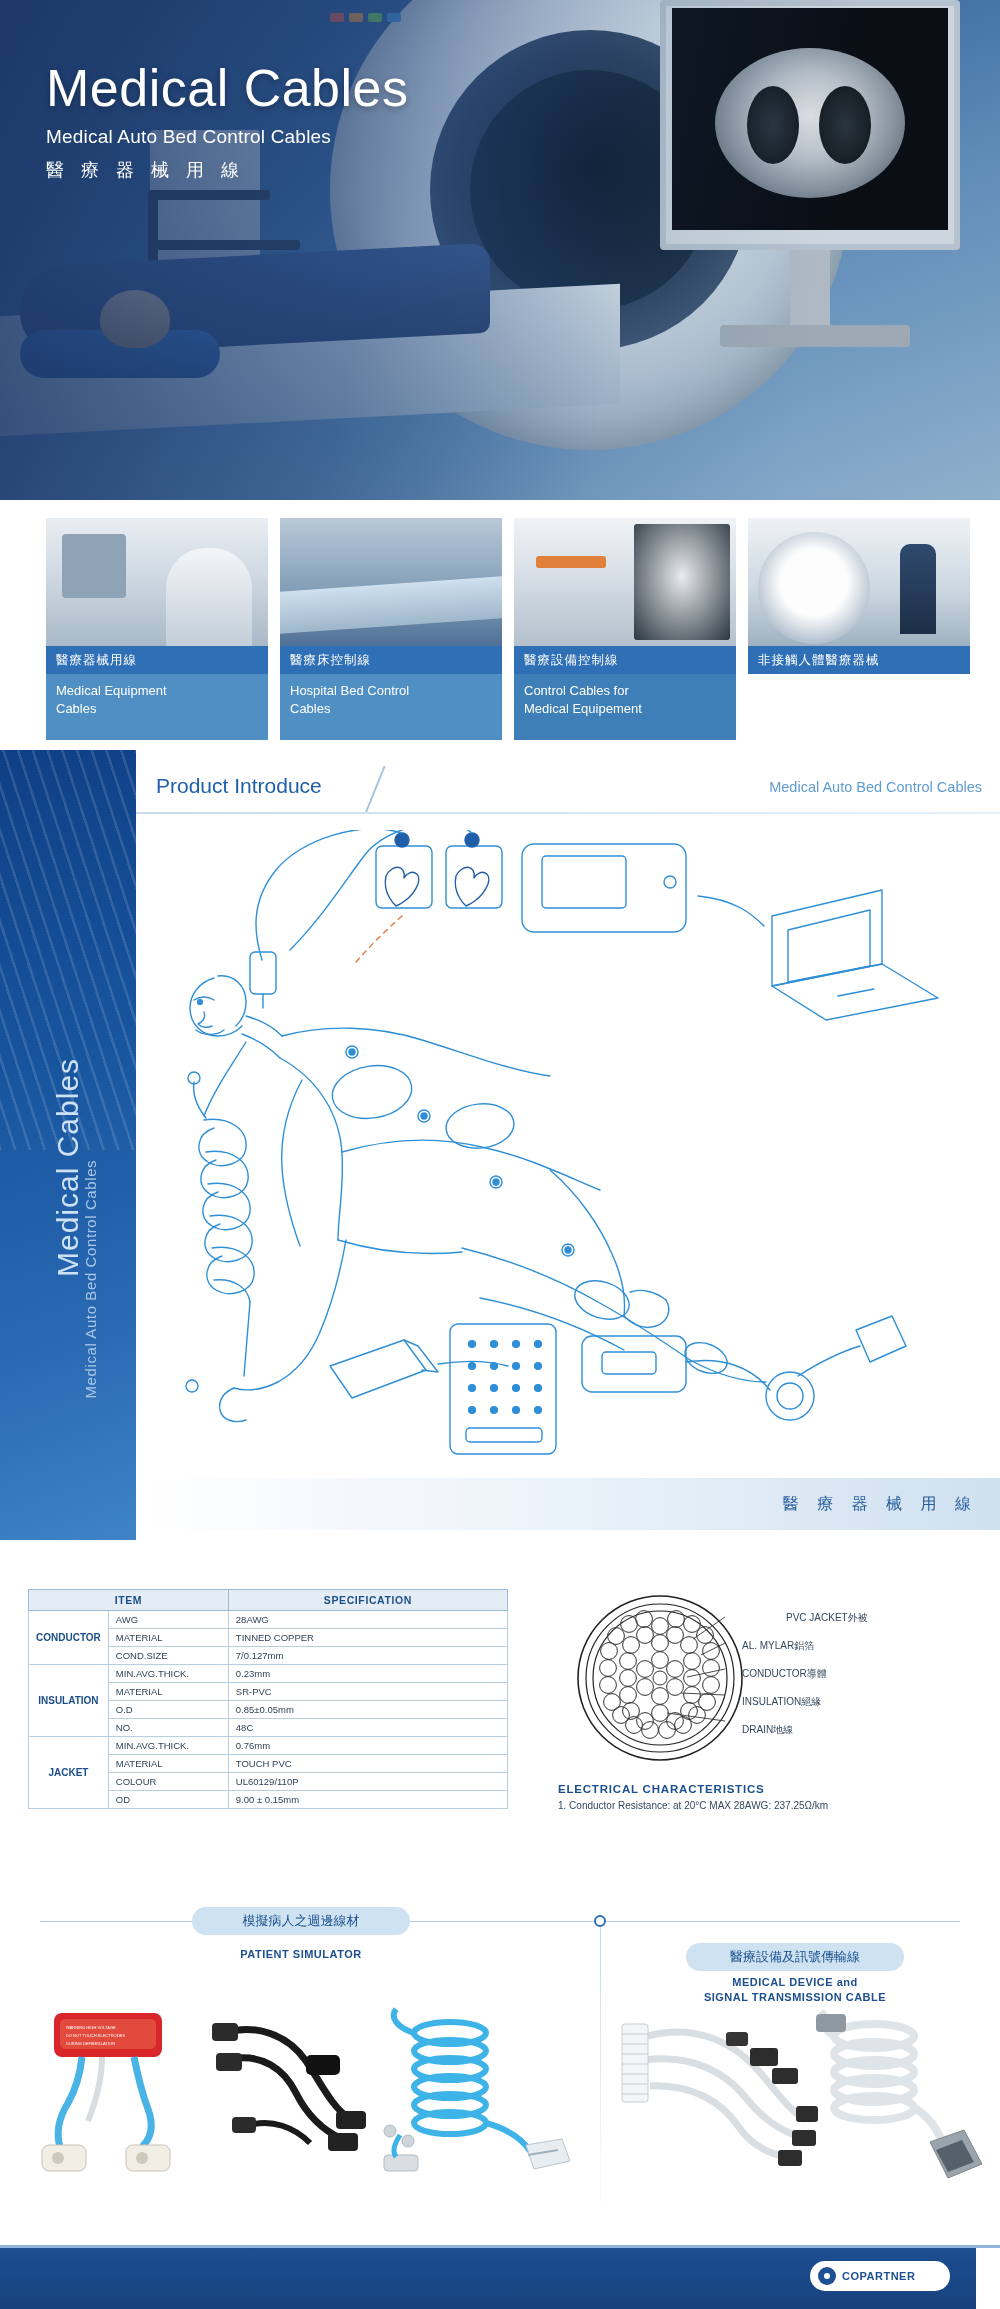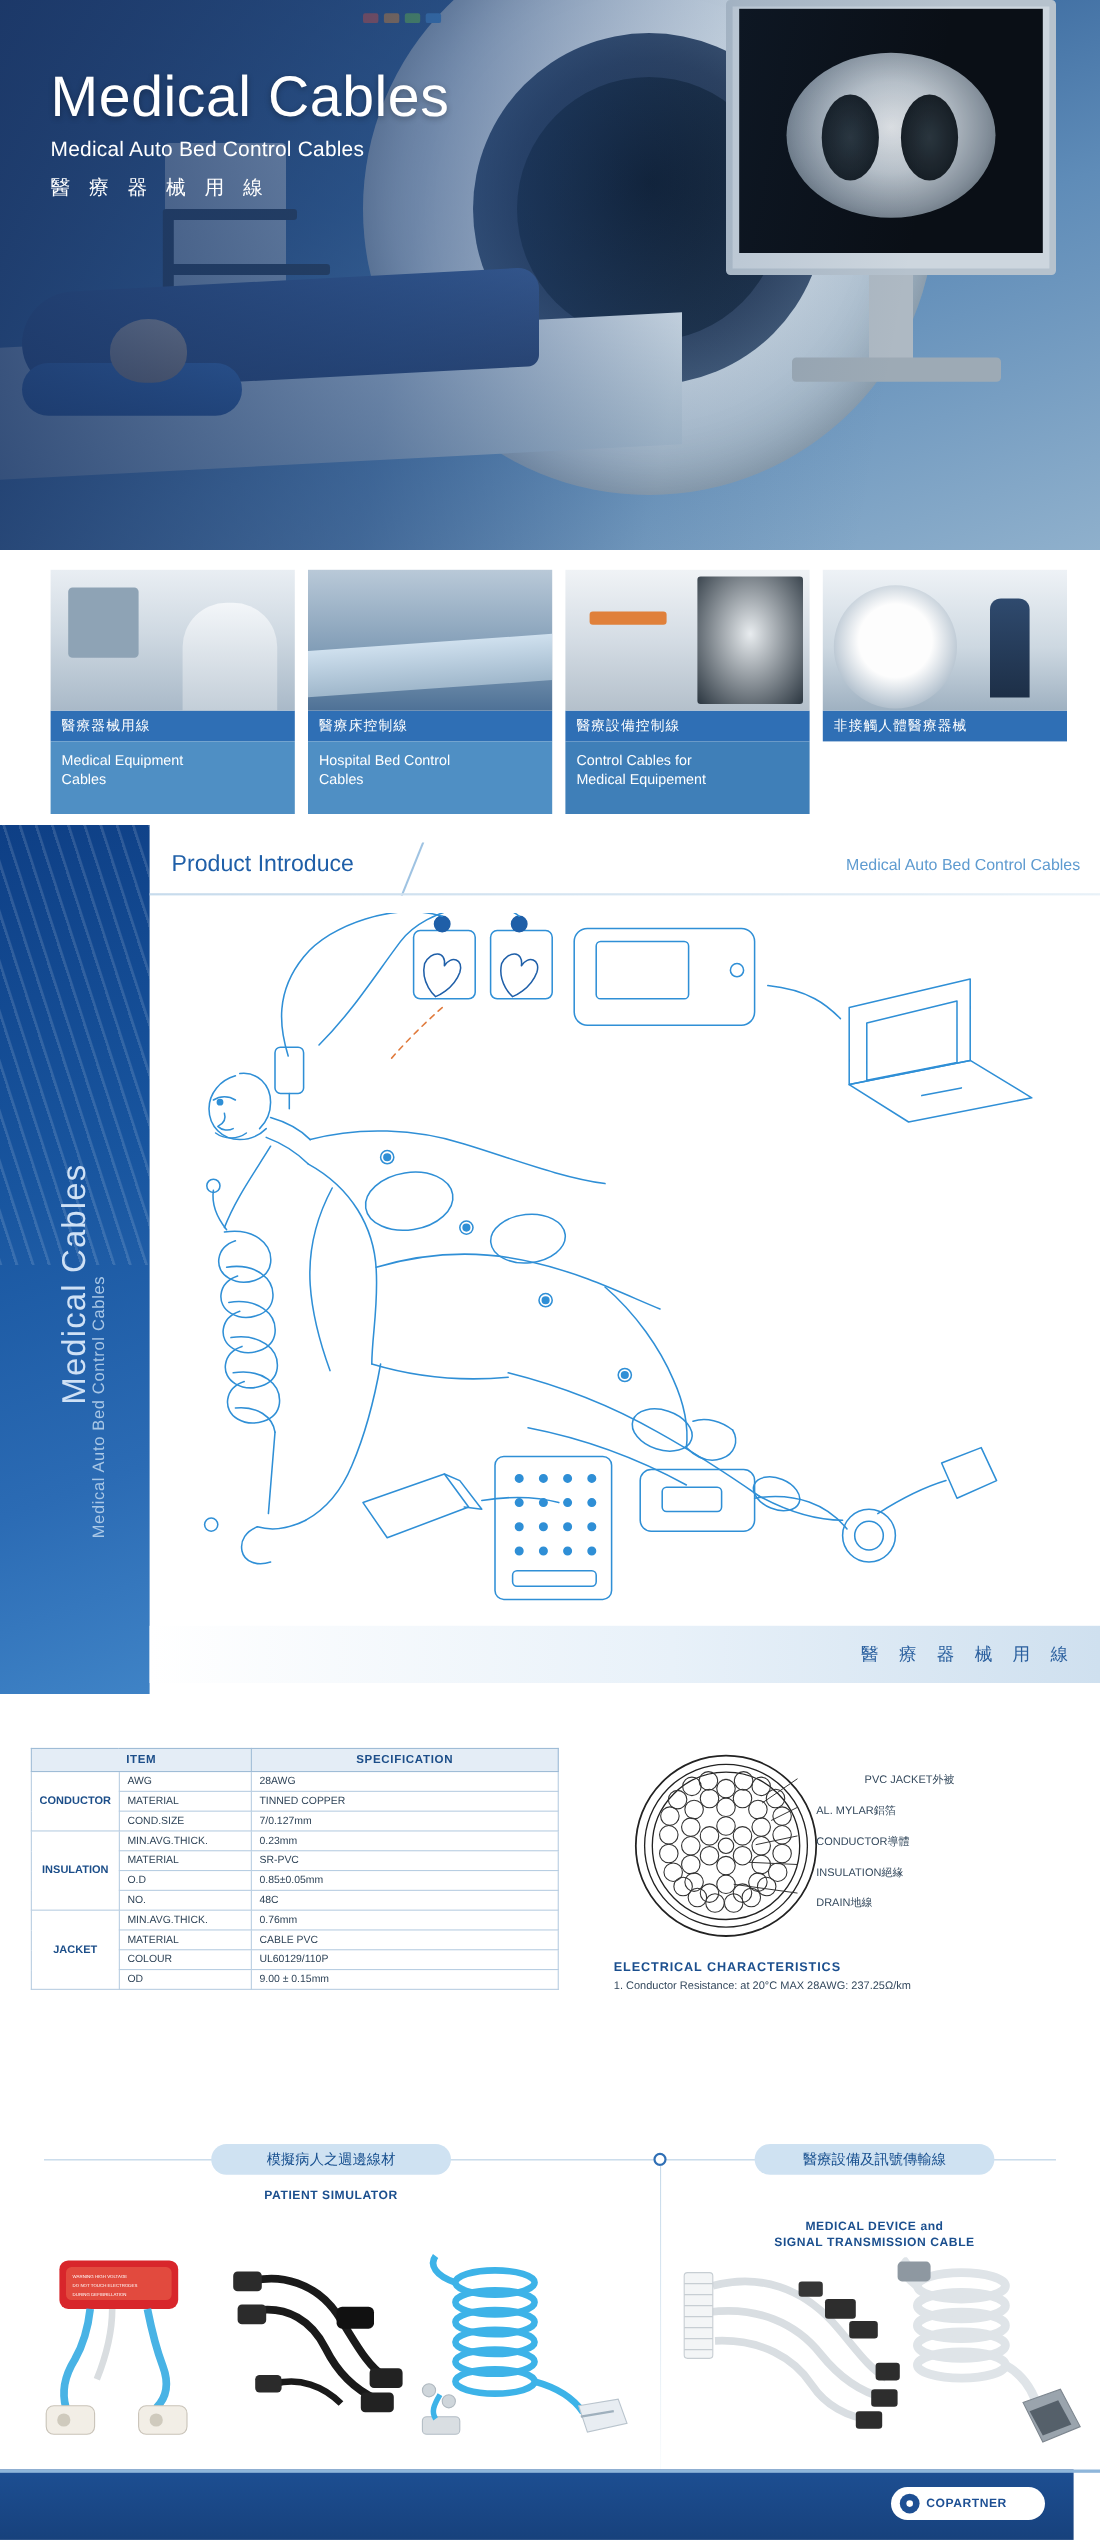--- a/index.html
+++ b/index.html
@@ -245,34 +245,34 @@
   .labels div { position:absolute; white-space:nowrap; }
   .elec {
     position:absolute; left:558px; top:238px; width:430px;
   }
   .elec h4 {
     margin:0 0 5px 0; font-size:11.5px; color:#1b4f8e; letter-spacing:.8px;
   }
   .elec p { margin:0; font-size:10px; color:#33485c; }
 
   
-  .gal { position:absolute; left:0; top:1907px; width:828px; height:380px; background:#fff; }
+  .gal { position:absolute; left:0; top:1865px; width:828px; height:380px; background:#fff; }
   .gal-line {
     position:absolute; left:40px; top:56px; width:920px; height:1px; background:#b7cfe4;
   }
   .gal-dot {
     position:absolute; left:594px; top:50px; width:12px; height:12px;
     border-radius:50%; border:2px solid #2f6fb5; background:#fff;
   }
   .pill {
     position:absolute; top:42px; height:28px; line-height:28px; border-radius:14px;
     background:#cfe2f2; color:#18508f; font-size:13px; text-align:center;
   }
   .pill-1 { left:192px; width:218px; }
-  .pill-2 { left:686px; width:218px; }
+  .pill-2 { left:686px; width:218px;margin-top:36px; }
   .gal-cap {
     position:absolute; font-size:11px; font-weight:bold; color:#1b4f8e; text-align:center;
     letter-spacing:.5px; line-height:1.4;
   }
   .gal-cap-1 { left:192px; top:82px; width:218px; }
   .gal-cap-2 { left:650px; top:82px; width:290px;margin-top:28px; }
   .divider-v {
     position:absolute; left:600px; top:62px; width:1px; height:300px;
     background:linear-gradient(180deg,#c6daea,#ffffff);
   }
@@ -554,21 +554,21 @@
         <td>48C</td>
       </tr>
 
       <tr>
         <td class="grp" rowspan="4">JACKET</td>
         <td class="k">MIN.AVG.THICK.</td>
         <td>0.76mm</td>
       </tr>
       <tr>
         <td class="k">MATERIAL</td>
-        <td>CABLE PVC</td>
+        <td>TOUCH PVC</td>
       </tr>
       <tr>
         <td class="k">COLOUR</td>
         <td>UL60129/110P</td>
       </tr>
       <tr>
         <td class="k">OD</td>
         <td>9.00 ± 0.15mm</td>
       </tr>
     </tbody>

